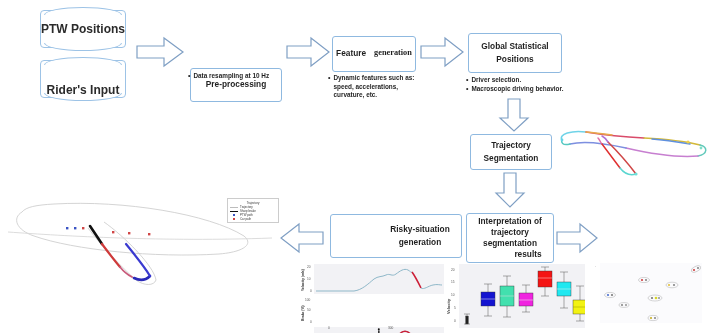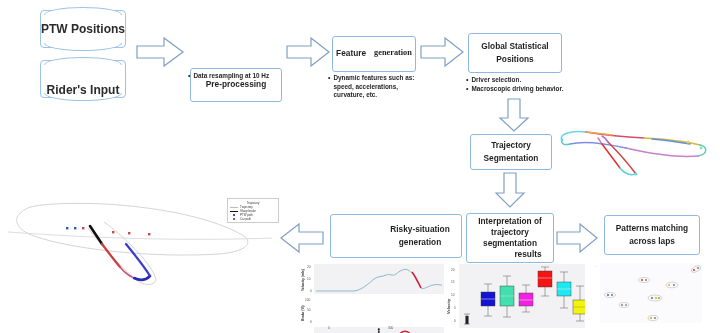--- a/index.html
+++ b/index.html
@@ -280,24 +280,20 @@
     <span class="pbox-label" style="padding:0 3px;">segmentation</span>
     <span class="pbox-label" style="padding:0 3px;margin-left:36px;">results</span>
   </div>
 
   <div class="arrow" style="left:556px; top:222px; width:42px; height:32px;">
     <svg width="42" height="32" viewBox="0 0 42 32">
       <polygon class="arrow-shape" points="1,10 24,10 24,2 41,16 24,30 24,22 1,22"></polygon>
     </svg>
   </div>
 
-  <div class="abs pbox" style="left:604px; top:215px; width:94px; height:38px; flex-direction:column;">
-    <span class="pbox-label">Patterns matching</span>
-    <span class="pbox-label" style="padding-top:0;">across laps</span>
-  </div>
 
   <div class="arrow" style="left:418px; top:222px; width:42px; height:32px;">
     <svg width="42" height="32" viewBox="0 0 42 32">
       <polygon class="arrow-shape" points="41,10 18,10 18,2 1,16 18,30 18,22 41,22"></polygon>
     </svg>
   </div>
 
   <div class="abs pbox" style="left:330px; top:214px; width:82px; height:42px; flex-direction:column;padding-left:48px;">
     <span class="pbox-label">Risky-situation</span>
     <span class="pbox-label" style="padding-top:0;">generation</span>

